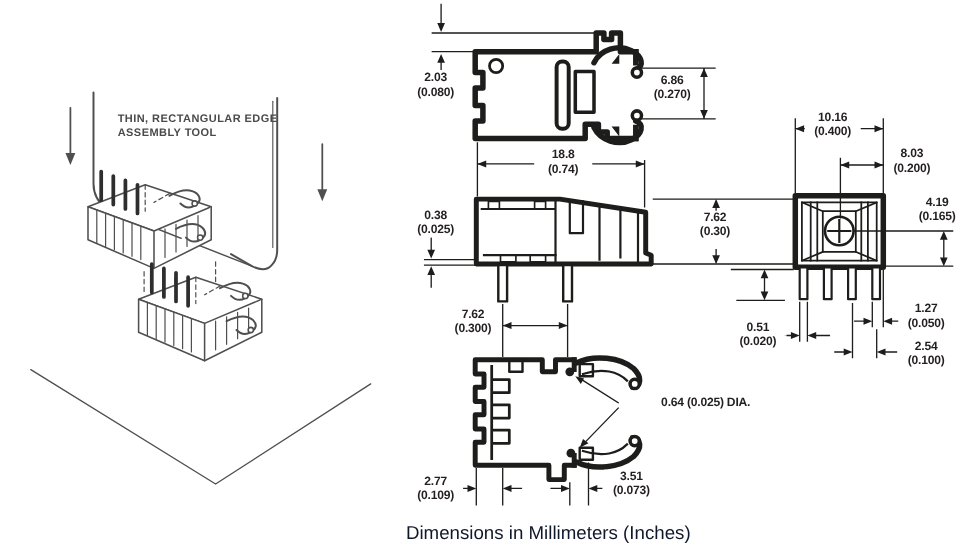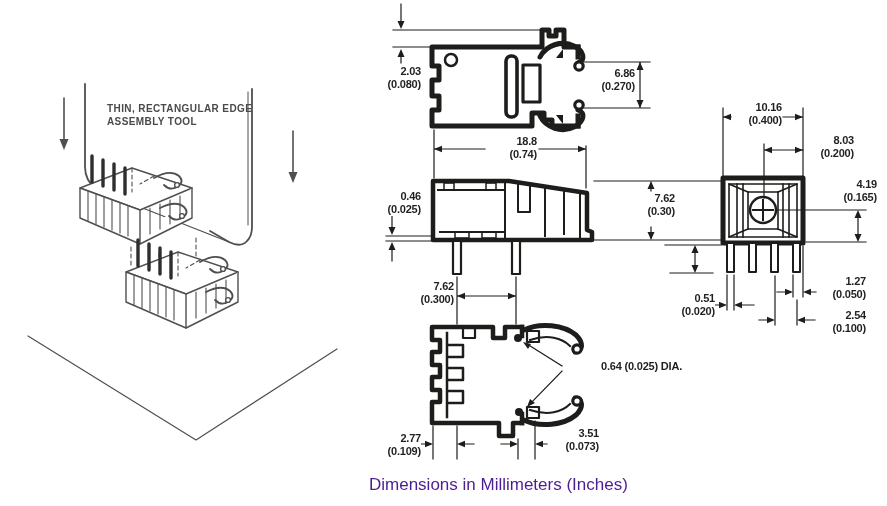--- a/index.html
+++ b/index.html
@@ -1,27 +1,27 @@
 <!DOCTYPE html>
 <html><head>
 <meta charset="utf-8">
 <style>
   *{margin:0;padding:0;box-sizing:border-box}
   html,body{background:#fff}
   #stage{position:relative;width:887px;height:506px;background:#fff;overflow:hidden;
          font-family:"Liberation Sans",sans-serif;color:#231f20}
   #art{position:absolute;left:0;top:0}
   .dim{position:absolute;font-weight:bold;font-size:11px;line-height:1.2;
-       letter-spacing:-0.2px;text-align:right;white-space:nowrap}
+       letter-spacing:-0.2px;text-align:center;white-space:nowrap}
   .dim span{display:block;background:#fff}
   .dim.ra{text-align:right}
   .dim.la{text-align:right}
   .dim.la span{display:inline}
   #caption{position:absolute;left:369px;top:475px;font-size:17px;letter-spacing:0;
-           color:#4c1d95}
+           color:#0f172a}
   #tool-label{position:absolute;left:107px;top:103px;font-size:10px;font-weight:700;
               letter-spacing:0.4px;color:#4a4a4a;line-height:1.25}
   #tool-label span{display:block}
 </style>
 </head>
 <body>
 
 <div id="stage">
 
 <svg id="art" width="887" height="506" viewBox="0 0 887 506">
@@ -193,21 +193,21 @@
   <span>6.86</span>
   <span>(0.270)</span>
 </div>
 
 <div class="dim" style="left:487px;top:135px;width:50px">
   <span>18.8</span>
   <span>(0.74)</span>
 </div>
 
 <div class="dim" style="left:371px;top:190px;width:50px">
-  <span>0.46</span>
+  <span>0.38</span>
   <span>(0.025)</span>
 </div>
 
 <div class="dim" style="left:625px;top:192px;width:50px">
   <span>7.62</span>
   <span>(0.30)</span>
 </div>
 
 
 <div class="dim" style="left:406px;top:280px;width:48px">

